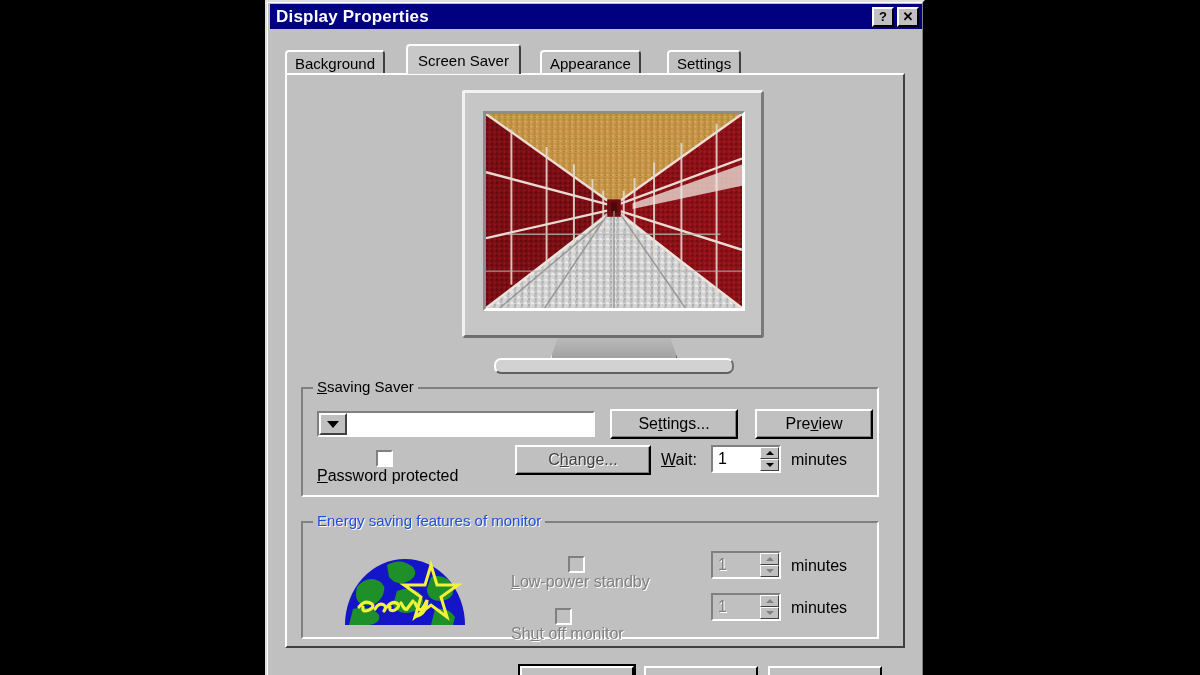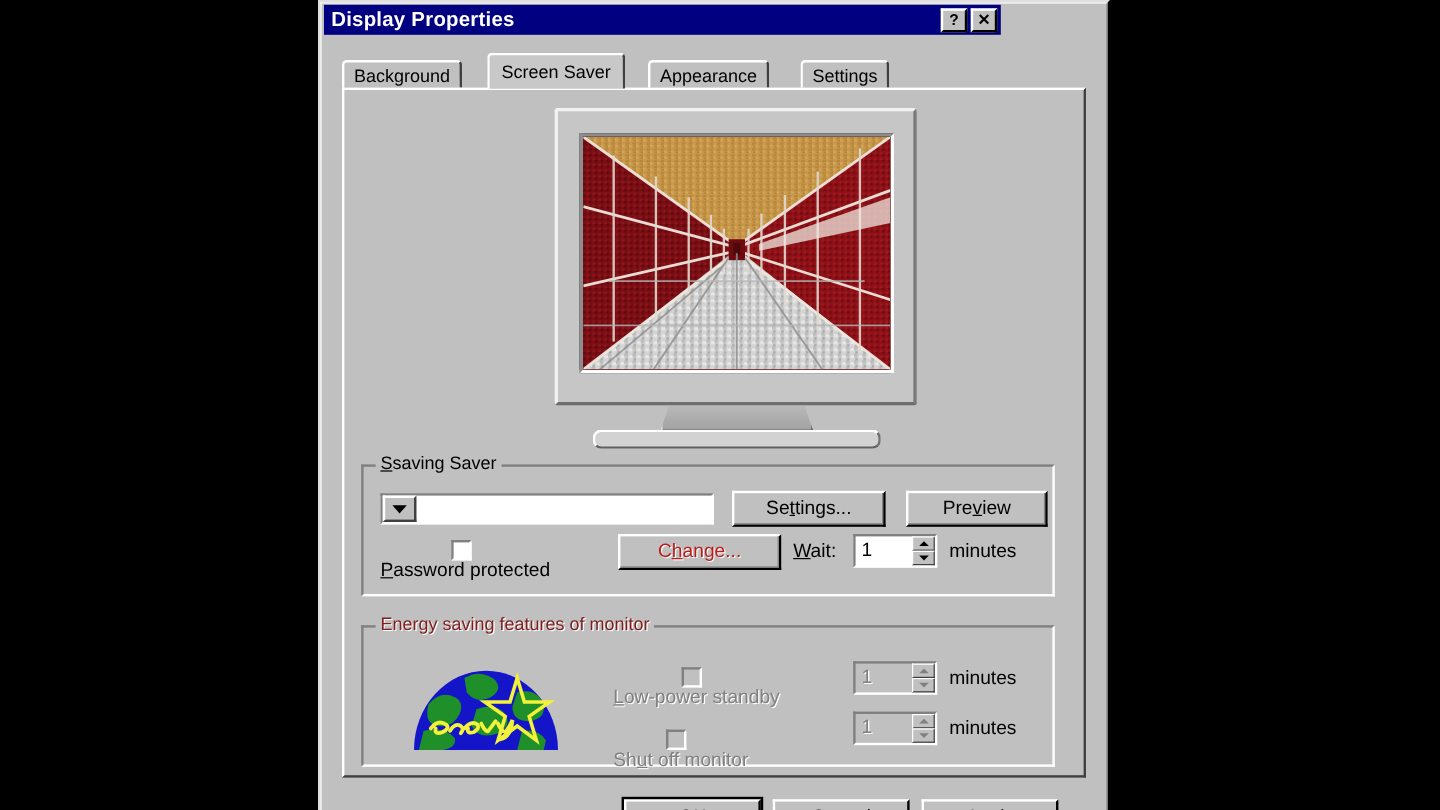--- a/index.html
+++ b/index.html
@@ -35,21 +35,21 @@
     border-top: 1px solid #ffffff;
     border-right: 1px solid #808080;
     border-bottom: 1px solid #808080;
     pointer-events: none;
   }
 
   
   .titlebar {
     position: absolute;
     left: 3px; top: 2px;
-    width: 564px; height: 25px;
+    width: 652px; height: 25px;
     background: #000080;
     display: flex;
     align-items: center;
     padding: 0 3px 0 6px;
     box-sizing: border-box;
   }
   .title-text {
     color: #ffffff;
     font-size: 17px;
     font-weight: bold;
@@ -195,21 +195,21 @@
   .gb-title {
     position: absolute;
     top: -11px; left: 10px;
     background: #c0c0c0;
     padding: 0 4px;
     font-size: 15px;
     color: #000000;
     white-space: nowrap;
   }
   .gb-title.disabled {
-    color: #7f1d1d;
+    color: #1d4ed8;
     text-shadow: 1px 1px 0 #ffffff;
   }
 
   
   .combo {
     position: absolute;
     display: flex;
     background: #ffffff;
     border-left: 2px solid #808080;
     border-top: 2px solid #808080;
@@ -259,21 +259,21 @@
     display: flex; align-items: center; justify-content: center;
     white-space: nowrap;
   }
   .btn .inner-edge {
     position: absolute;
     left: 0; top: 0; right: 0; bottom: 0;
     border-right: 1px solid #808080;
     border-bottom: 1px solid #808080;
     pointer-events: none;
   }
-  .btn.disabled { color: #b91c1c; text-shadow: 1px 1px 0 #ffffff; }
+  .btn.disabled { color: #404040; text-shadow: 1px 1px 0 #ffffff; }
 
   .chk-row {
     position: absolute;
     display: flex; align-items: center;
     font-size: 16px;
     color: #000000;
     white-space: nowrap;
     flex-direction: column;
   }
   .chkbox {

